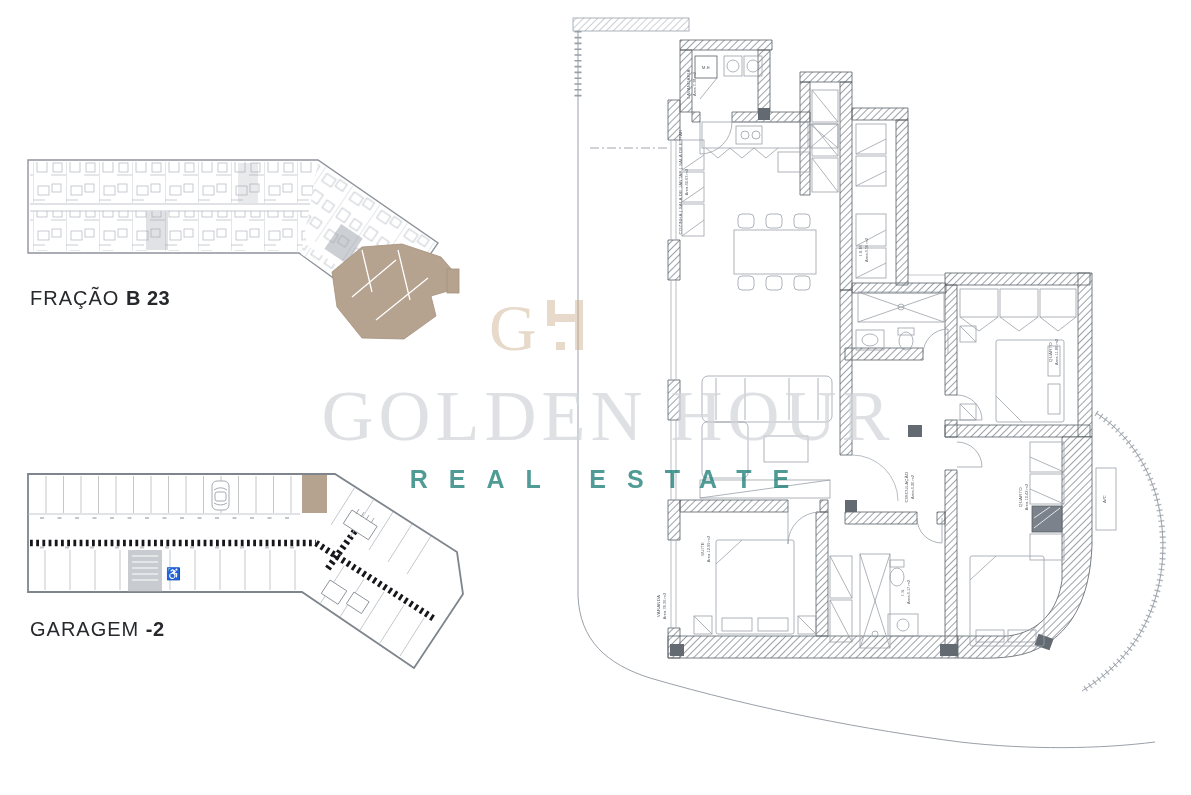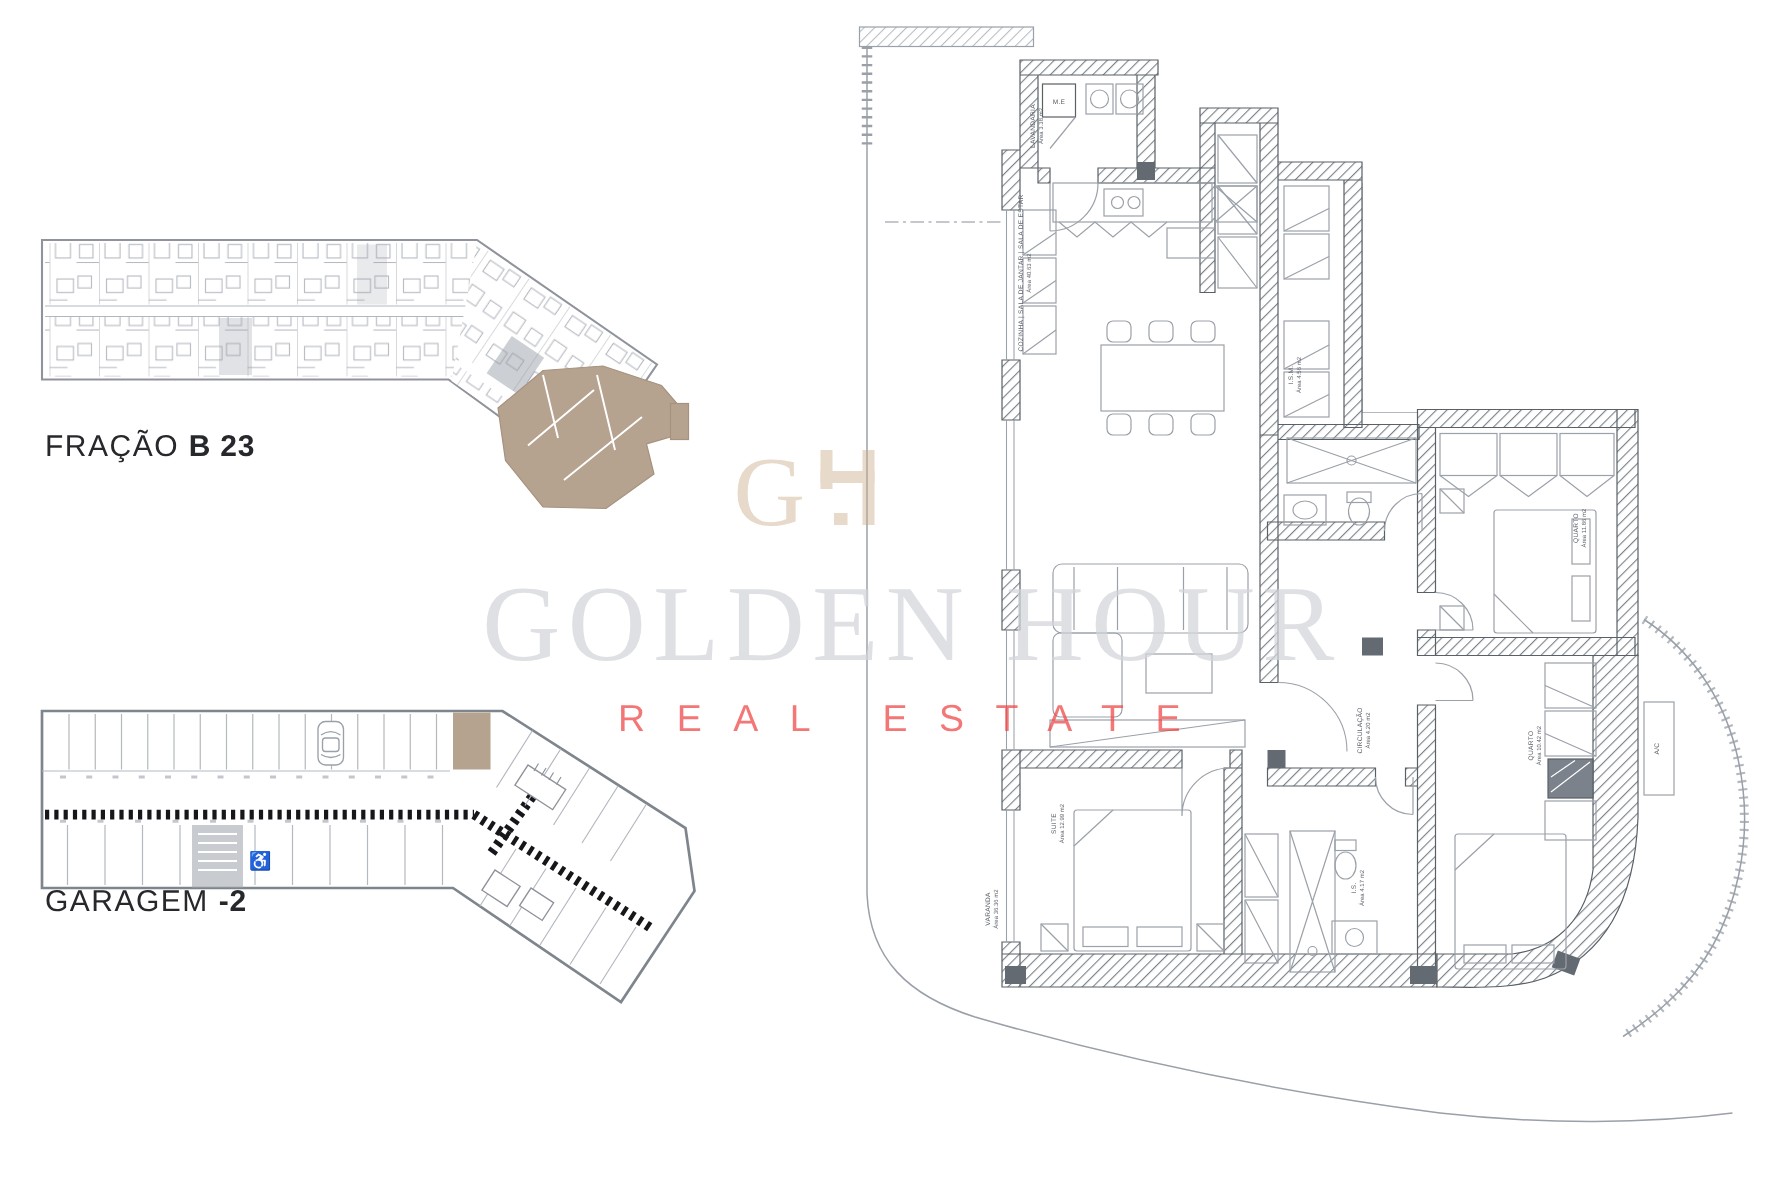--- a/index.html
+++ b/index.html
@@ -3,28 +3,28 @@
 <meta charset="utf-8">
 <style>
   html,body{margin:0;padding:0;background:#fff;}
   #canvas{position:relative;width:1191px;height:795px;background:#ffffff;overflow:hidden;
           font-family:"Liberation Sans",sans-serif;}
   #plans-svg{position:absolute;left:0;top:0;z-index:1;}
   .caption{position:absolute;z-index:3;font-family:"Liberation Sans",sans-serif;
            font-size:20px;font-weight:300;color:#26282c;letter-spacing:1px;white-space:nowrap;}
   .caption b{font-weight:800;letter-spacing:0.5px;}
   #caption-fraction{left:30px;top:287px;}
-  #caption-garage{left:30px;top:590px;}
+  #caption-garage{left:30px;top:618px;}
   #watermark{position:absolute;inset:0;z-index:2;pointer-events:none;opacity:0.72;}
   .wm-title{position:absolute;top:380px;left:608px;transform:translateX(-50%);
             font-family:"Liberation Serif",serif;font-size:72px;font-weight:500;
             color:#d2d5da;letter-spacing:5px;white-space:nowrap;line-height:1;}
   .wm-sub{position:absolute;top:467px;left:610px;transform:translateX(-50%);
-          font-family:"Liberation Sans",sans-serif;font-size:25px;font-weight:400;
-          color:#ef4444;letter-spacing:21px;white-space:nowrap;line-height:1;}
+          font-family:"Liberation Sans",sans-serif;font-size:25px;font-weight:700;
+          color:#0f766e;letter-spacing:21px;white-space:nowrap;line-height:1;}
   .wm-monogram{position:absolute;left:489px;top:296px;opacity:0.62;}
   text.room-name,text.room-area{font-family:"Liberation Sans",sans-serif;fill:#5d636b;}
   text.room-name{font-size:4.4px;letter-spacing:0.2px;}
   text.room-area{font-size:4px;}
 </style>
 </head>
 <body>
 
 <div id="canvas">
 

